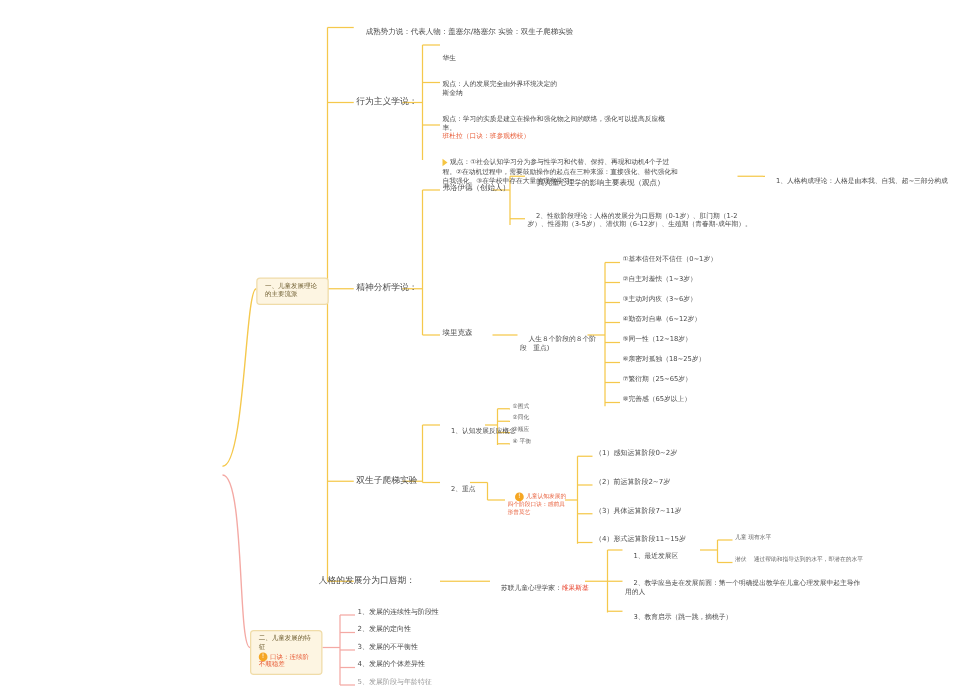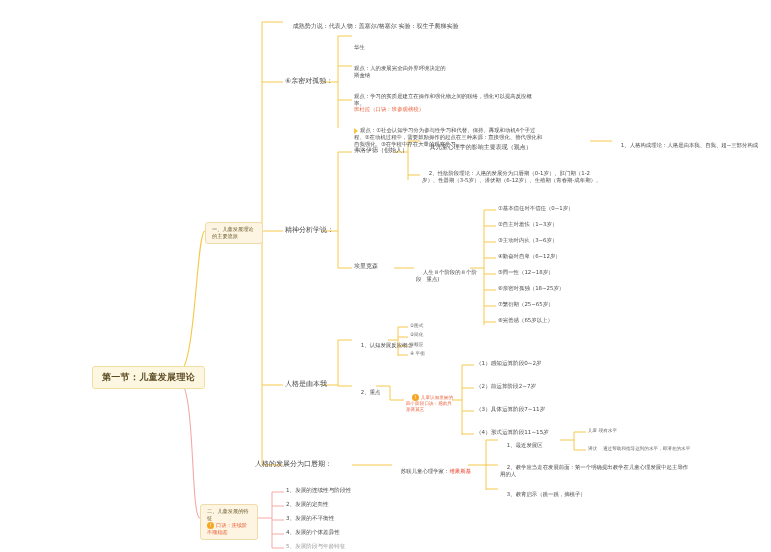--- a/index.html
+++ b/index.html
@@ -132,39 +132,36 @@
 
     <path d="M258 518 L272 518" stroke="#f4a9a4" stroke-width="1" fill="none"></path>
     <path d="M272 492 L272 548" stroke="#f4a9a4" stroke-width="1" fill="none"></path>
     <path d="M272 492 L284 492" stroke="#f4a9a4" stroke-width="1" fill="none"></path>
     <path d="M272 506 L284 506" stroke="#f4a9a4" stroke-width="1" fill="none"></path>
     <path d="M272 520 L284 520" stroke="#f4a9a4" stroke-width="1" fill="none"></path>
     <path d="M272 534 L284 534" stroke="#f4a9a4" stroke-width="1" fill="none"></path>
     <path d="M272 548 L284 548" stroke="#f4a9a4" stroke-width="1" fill="none"></path>
   </svg>
 
-  <div class="node root" style="left:92px;top:366px;">
-    <span>第一节：儿童发展理论</span>
-  </div>
 
   <div class="node lvl1" style="left:205px;top:222px;width:58px;">
     <span class="txt">一、儿童发展理论的主要流派</span>
   </div>
 
   <div class="node lvl1" style="left:200px;top:504px;width:58px;">
     <span class="txt" style="display:block;">二、儿童发展的特征</span>
     <span class="badge">!</span><span class="txt note">口诀：连续阶不顺稳差</span>
   </div>
 
   <div class="node txt lvl3" style="left:285px;top:14px;width:185px;">
     <span>成熟势力说：代表人物：盖塞尔/格塞尔 实验：双生子爬梯实验</span>
   </div>
 
   <div class="node lvl2" style="left:285px;top:76px;">
-    <span>⑥亲密对孤独：</span>
+    <span>行为主义学说：</span>
   </div>
 
   <div class="node txt lvl4" style="left:354px;top:30px;width:180px;">
     <div>华生</div>
     <div>观点：人的发展完全由外界环境决定的</div>
   </div>
 
   <div class="node txt lvl4" style="left:354px;top:58px;width:185px;">
     <div>斯金纳</div>
     <div>观点：学习的实质是建立在操作和强化物之间的联络，强化可以提高反应概率。</div>
@@ -206,21 +203,21 @@
   <div class="node txt lvl4" style="left:498px;top:205px;"><span>①基本信任对不信任（0~1岁）</span></div>
   <div class="node txt lvl4" style="left:498px;top:221px;"><span>②自主对羞怯（1~3岁）</span></div>
   <div class="node txt lvl4" style="left:498px;top:237px;"><span>③主动对内疚（3~6岁）</span></div>
   <div class="node txt lvl4" style="left:498px;top:253px;"><span>④勤奋对自卑（6~12岁）</span></div>
   <div class="node txt lvl4" style="left:498px;top:269px;"><span>⑤同一性（12~18岁）</span></div>
   <div class="node txt lvl4" style="left:498px;top:285px;"><span>⑥亲密对孤独（18~25岁）</span></div>
   <div class="node txt lvl4" style="left:498px;top:301px;"><span>⑦繁衍期（25~65岁）</span></div>
   <div class="node txt lvl4" style="left:498px;top:317px;"><span>⑧完善感（65岁以上）</span></div>
 
   <div class="node lvl2" style="left:285px;top:379px;">
-    <span>人格是由本我</span>
+    <span>双生子爬梯实验</span>
   </div>
 
   <div class="node txt lvl4" style="left:354px;top:335px;">
     <span>1、认知发展反应概念</span>
   </div>
   <div class="node txt tiny" style="left:410px;top:323px;"><span>①图式</span></div>
   <div class="node txt tiny" style="left:410px;top:332px;"><span>②同化</span></div>
   <div class="node txt tiny" style="left:410px;top:342px;"><span>③顺应</span></div>
   <div class="node txt tiny" style="left:410px;top:351px;"><span>④ 平衡</span></div>
 

